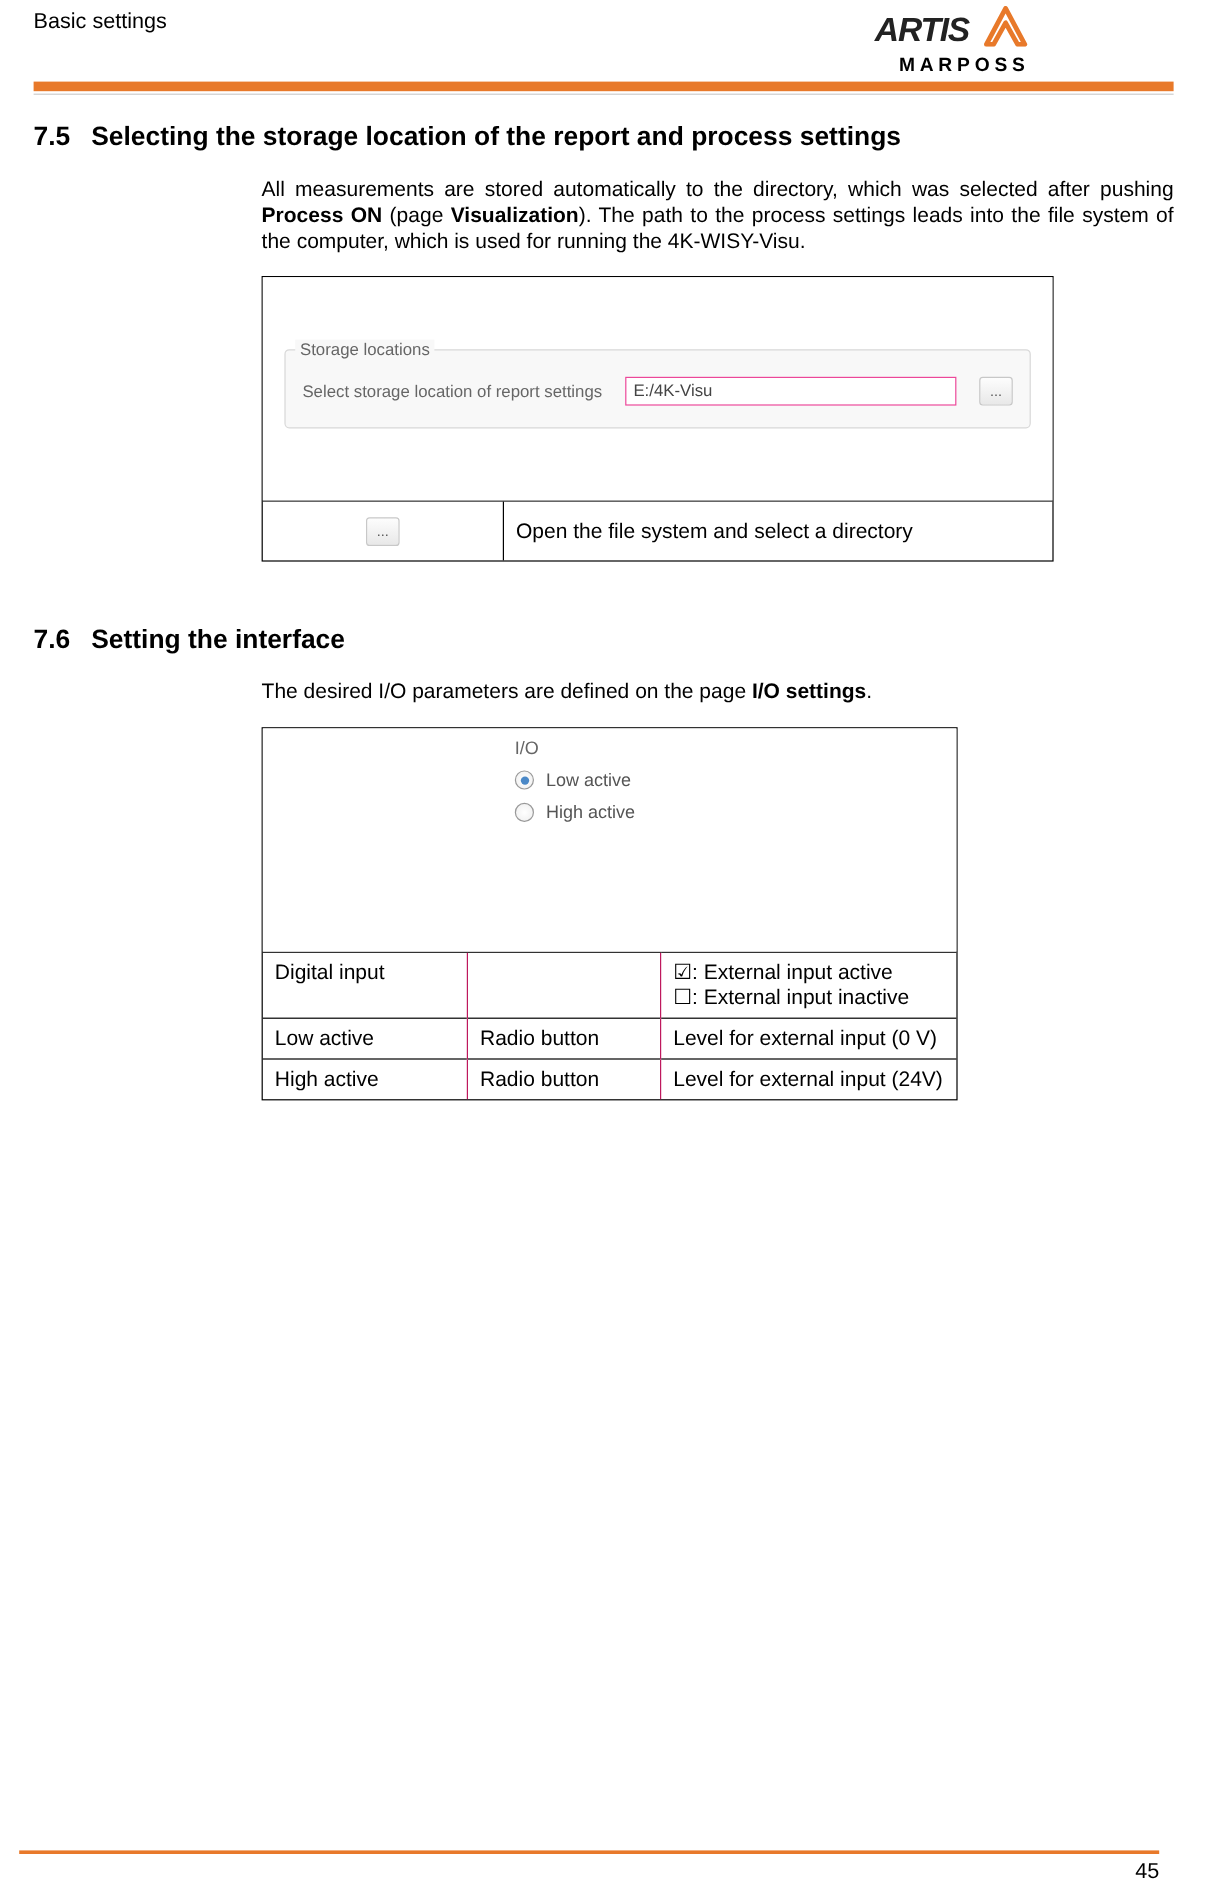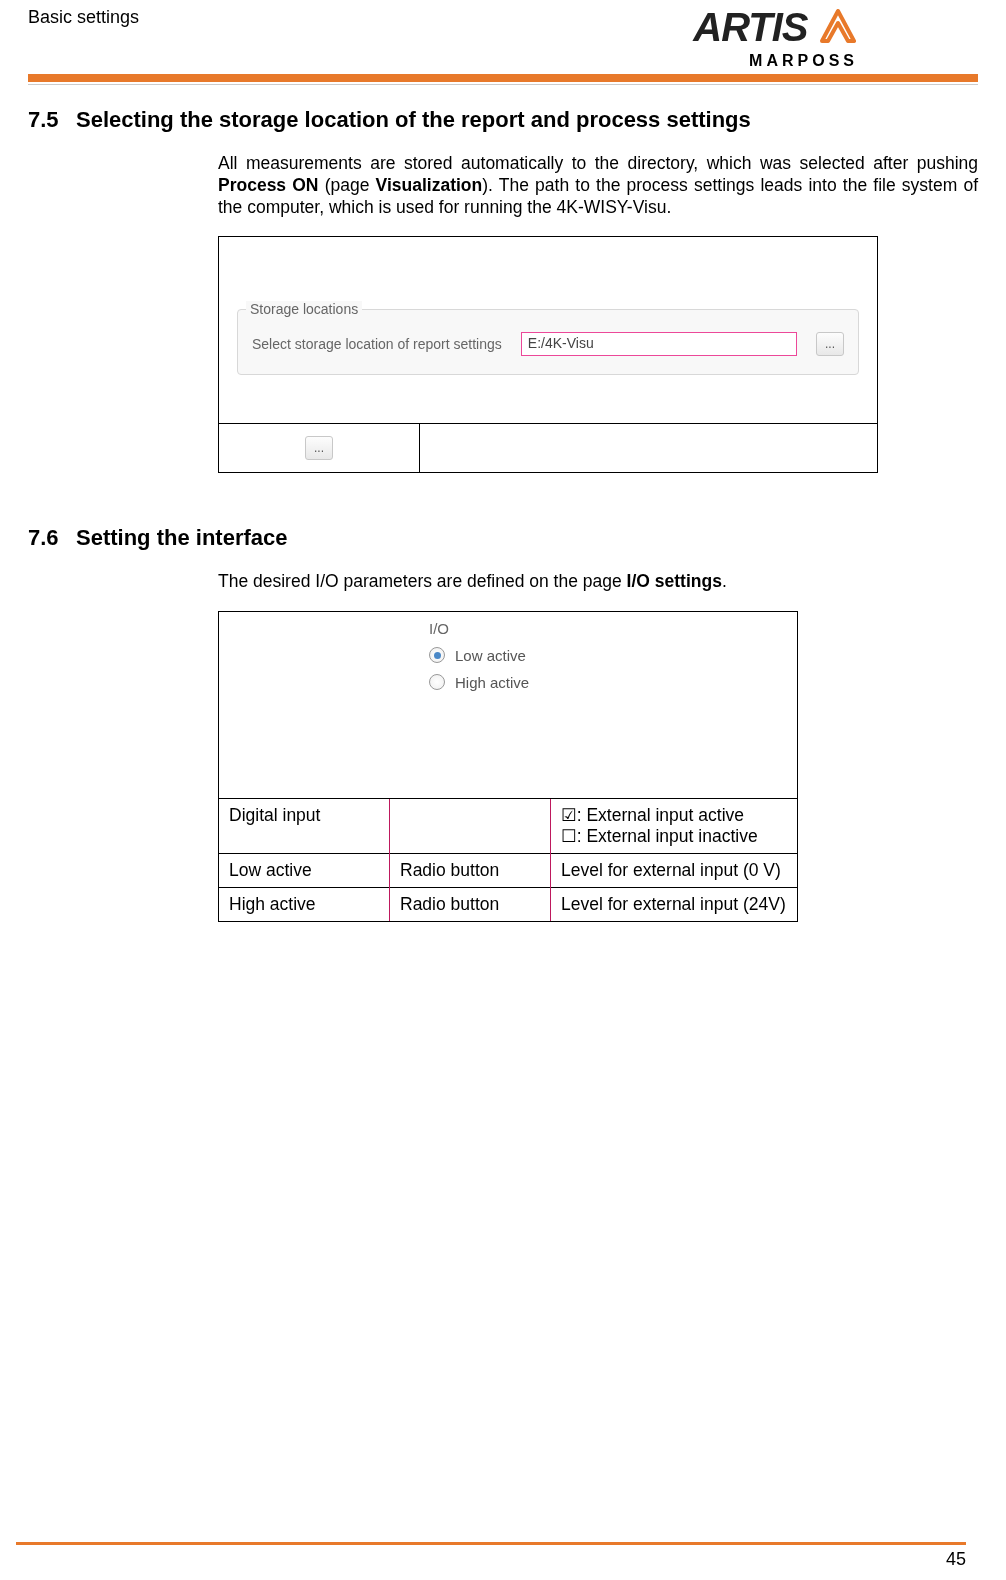--- a/index.html
+++ b/index.html
@@ -26,21 +26,21 @@
       padding-top: 2px;
     }
     .logo-block {
       text-align: right;
       padding-right: 120px;
     }
     .artis-logo {
       font-family: Arial, sans-serif;
       font-weight: 900;
       font-style: italic;
-      font-size: 40px;
+      font-size: 28px;
       letter-spacing: -1px;
       color: #222;
       display: inline-block;
       vertical-align: middle;
     }
     .artis-a-shape {
       display: inline-block;
       vertical-align: middle;
       margin-left: 6px;
     }
@@ -87,21 +87,20 @@
     }
     .storage-panel {
       position: absolute;
       left: 18px;
       top: 60px;
       right: 18px;
       border: 1px solid #d8d8d8;
       border-radius: 4px;
       background: #f8f8f8;
       padding: 22px 14px 18px 14px;
-      margin-top: 12px;
     }
     .storage-legend {
       position: absolute;
       top: -9px;
       left: 8px;
       background: #f8f8f8;
       padding: 0 4px;
       color: #666;
       font-size: 14px;
     }
@@ -274,20 +273,21 @@
           <span class="storage-label">Select storage location of report settings</span>
           <div class="storage-input">E:/4K-Visu</div>
           <div class="dots-btn">...</div>
         </div>
       </div>
     </div>
     <div class="fig-lower-row">
       <div class="fig-lower-cell-icon">
         <div class="dots-btn">...</div>
       </div>
+      <div class="fig-lower-cell-text">Open the file system and select a directory</div>
     </div>
   </div>
 
   <div class="section-heading sec2">
     <span class="sec-num">7.6</span><span>Setting the interface</span>
   </div>
   <p class="body-text">
     <span>The desired I/O parameters are defined on the page </span><b>I/O settings</b><span>.</span>
   </p>
 

